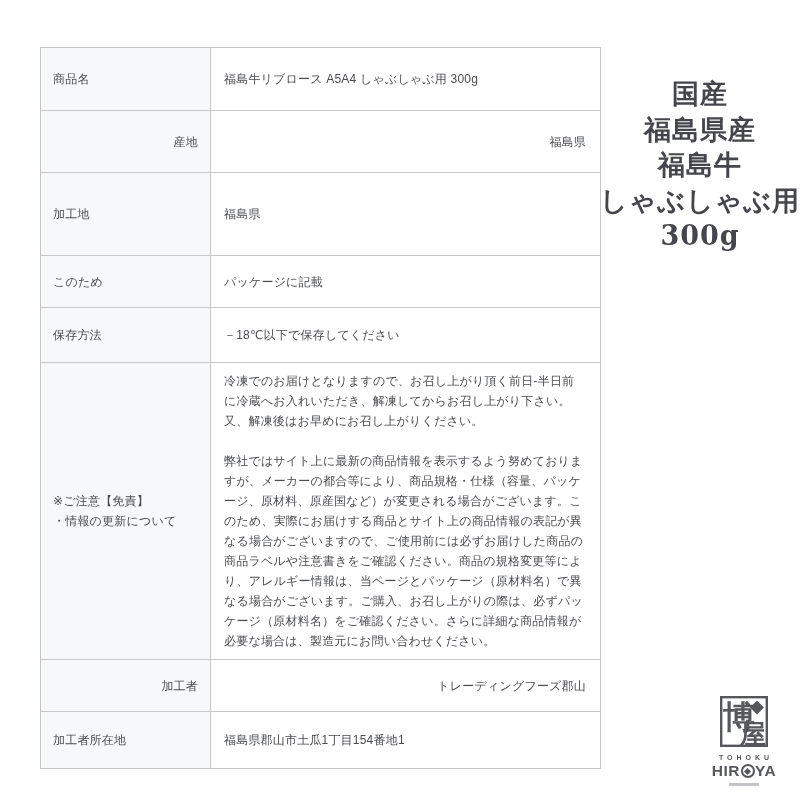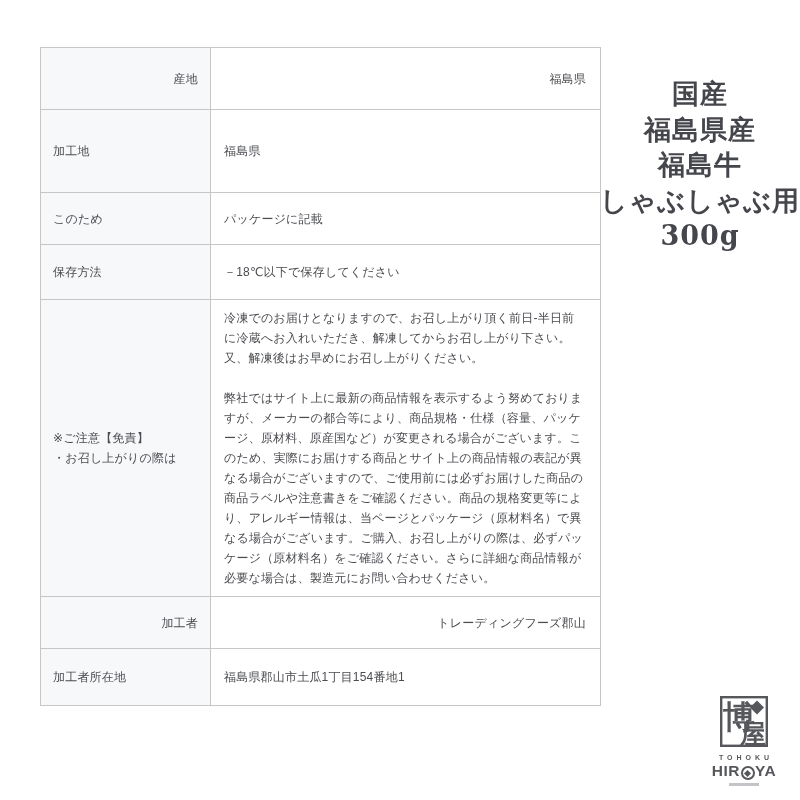--- a/index.html
+++ b/index.html
@@ -93,21 +93,21 @@
     text-indent: 4px;
     color: #56575b;
   }
   .logo-hiroya {
     margin-top: 1px;
     font-size: 15.5px;
     font-weight: bold;
     letter-spacing: 0.5px;
     color: #56575b;
     display: flex;
-    align-items: flex-end;
+    align-items: center;
   }
   .o-diamond {
     display: inline-flex;
     width: 10px;
     height: 10px;
     border: 2.4px solid #56575b;
     border-radius: 50%;
     align-items: center;
     justify-content: center;
     margin: 0 0.5px;
@@ -125,39 +125,43 @@
     background: #c3c4c7;
   }
 </style>
 </head>
 <body>
 
 <div class="canvas">
 
   <table class="spec-table">
     <tbody>
+      <tr class="row-0">
+        <td class="cell-label">商品名</td>
+        <td class="cell-value">福島牛リブロース A5A4 しゃぶしゃぶ用 300g</td>
+      </tr>
       <tr class="row-1">
         <td class="cell-label">産地</td>
         <td class="cell-value">福島県</td>
       </tr>
       <tr class="row-2">
         <td class="cell-label">加工地</td>
         <td class="cell-value">福島県</td>
       </tr>
       <tr class="row-4">
         <td class="cell-label">このため</td>
         <td class="cell-value">パッケージに記載</td>
       </tr>
       <tr class="row-5">
         <td class="cell-label">保存方法</td>
         <td class="cell-value">－18℃以下で保存してください</td>
       </tr>
       <tr class="row-6">
         <td class="cell-label">※ご注意【免責】
-・お召し上がりの際は</td>
+・情報の更新について</td>
         <td class="cell-value">冷凍でのお届けとなりますので、お召し上がり頂く前日-半日前に冷蔵へお入れいただき、解凍してからお召し上がり下さい。又、解凍後はお早めにお召し上がりください。
 
 弊社ではサイト上に最新の商品情報を表示するよう努めておりますが、メーカーの都合等により、商品規格・仕様（容量、パッケージ、原材料、原産国など）が変更される場合がございます。このため、実際にお届けする商品とサイト上の商品情報の表記が異なる場合がございますので、ご使用前には必ずお届けした商品の商品ラベルや注意書きをご確認ください。商品の規格変更等により、アレルギー情報は、当ページとパッケージ（原材料名）で異なる場合がございます。ご購入、お召し上がりの際は、必ずパッケージ（原材料名）をご確認ください。さらに詳細な商品情報が必要な場合は、製造元にお問い合わせください。</td>
       </tr>
       <tr class="row-7">
         <td class="cell-label">加工者</td>
         <td class="cell-value">トレーディングフーズ郡山</td>
       </tr>
       <tr class="row-8">
         <td class="cell-label">加工者所在地</td>

